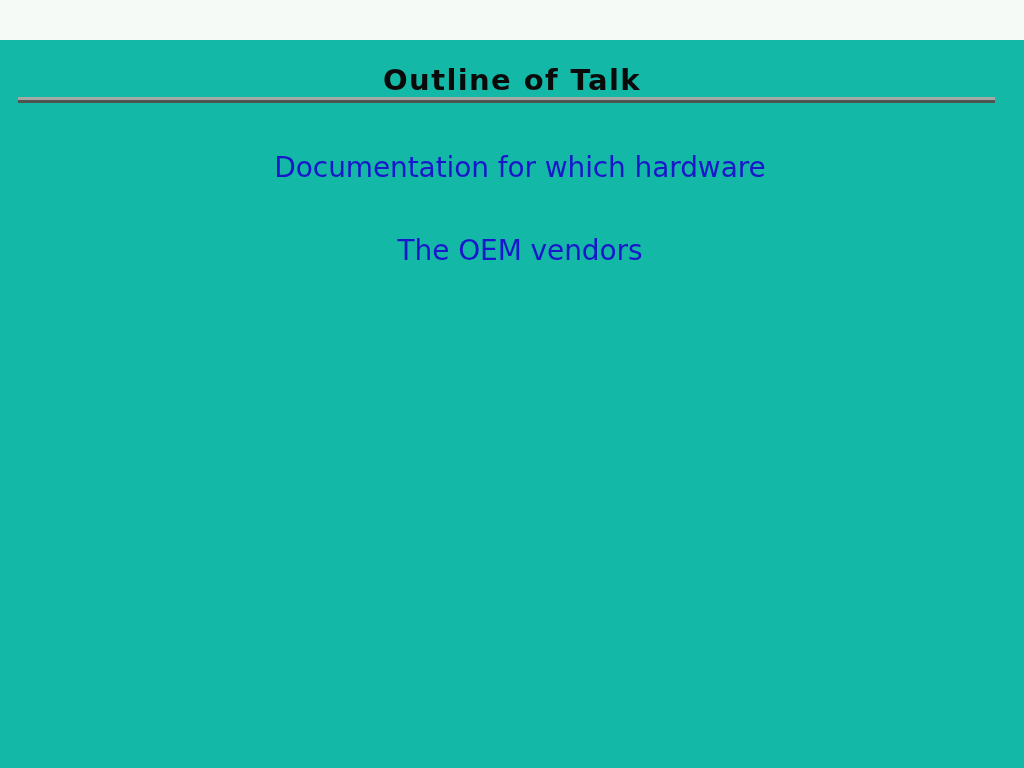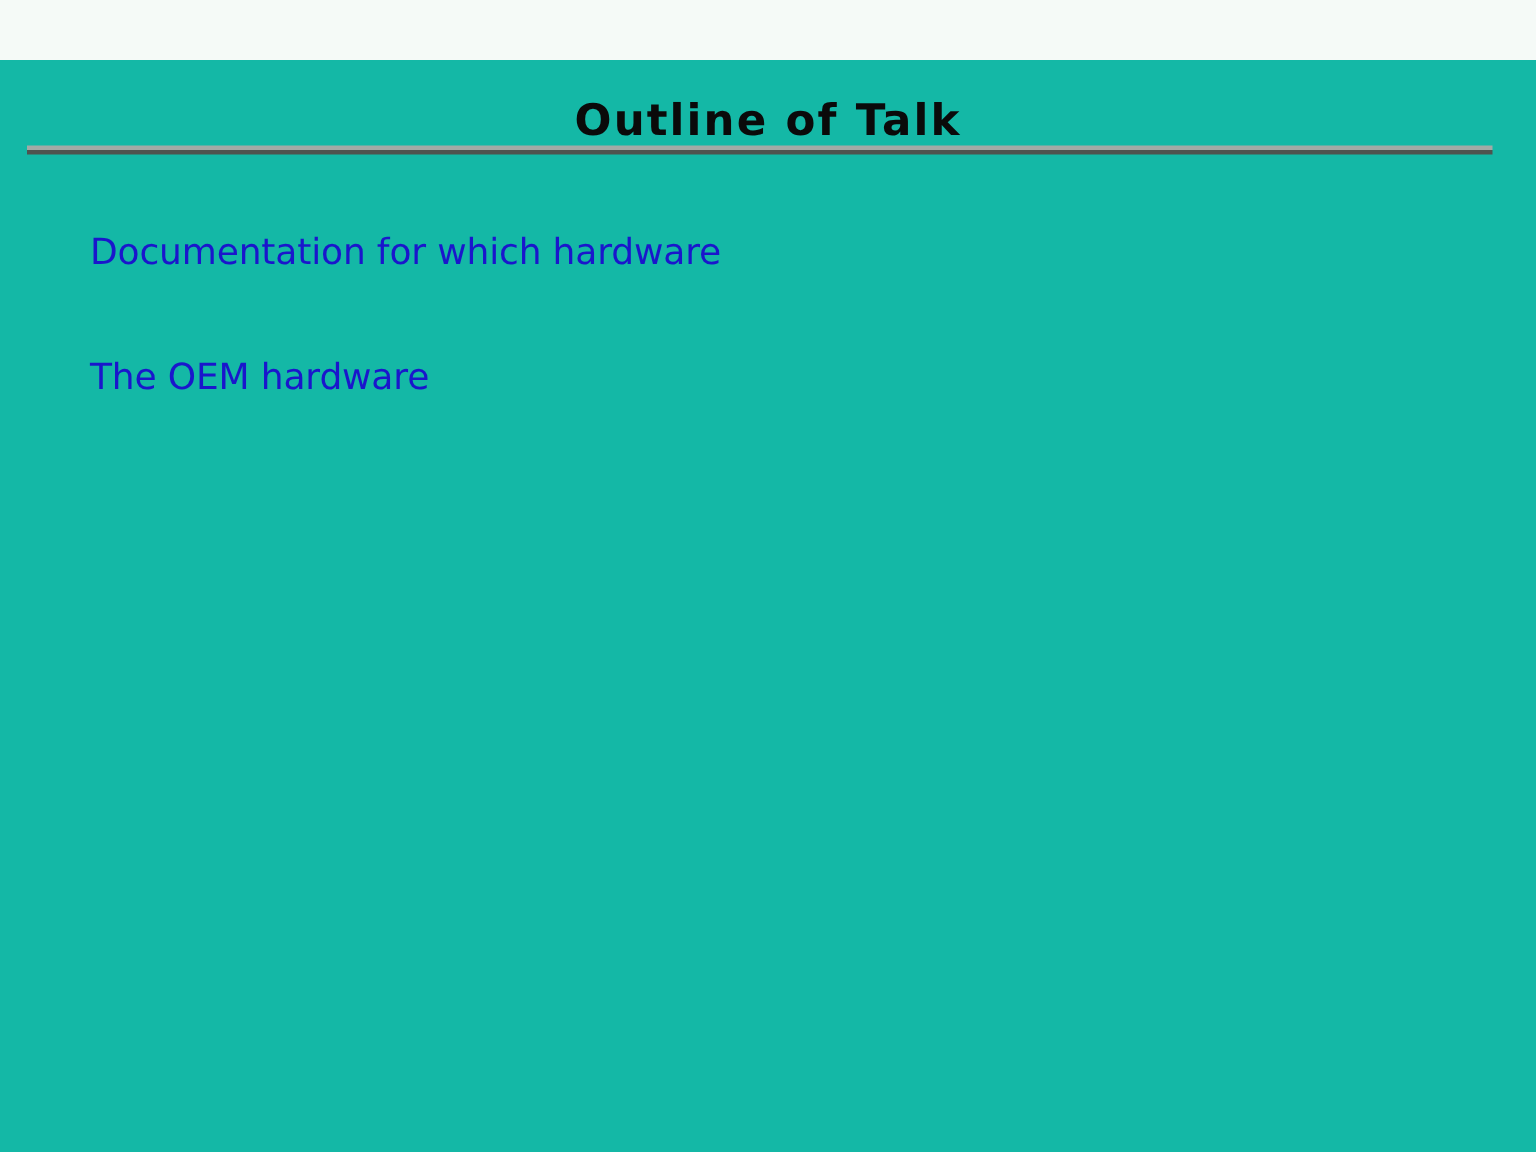--- a/index.html
+++ b/index.html
@@ -58,37 +58,38 @@
     width: 920px;
     list-style: none;
     margin: 0;
     padding: 0;
   }
   .bullet-item {
     height: 83px;
     margin: 0;
     padding: 0;
     font-family: "DejaVu Sans", sans-serif;
-    font-size: 24px;
+    font-size: 28px;
     line-height: 40px;
     letter-spacing: -0.1px;
     color: #1a16cc;
     white-space: nowrap;
+    text-align: center;
   }
 </style>
 </head>
 <body>
 
 <div class="slide">
 
   <div class="slide-title">Outline of Talk</div>
 
   <div class="title-rule">
     <div class="rule-top"></div>
     <div class="rule-bottom"></div>
   </div>
 
   <ul class="bullet-list">
     <li class="bullet-item">Documentation for which hardware</li>
-    <li class="bullet-item">The OEM hardware</li>
+    <li class="bullet-item">The OEM vendors</li>
   </ul>
 
 </div>
 
 </body></html>

